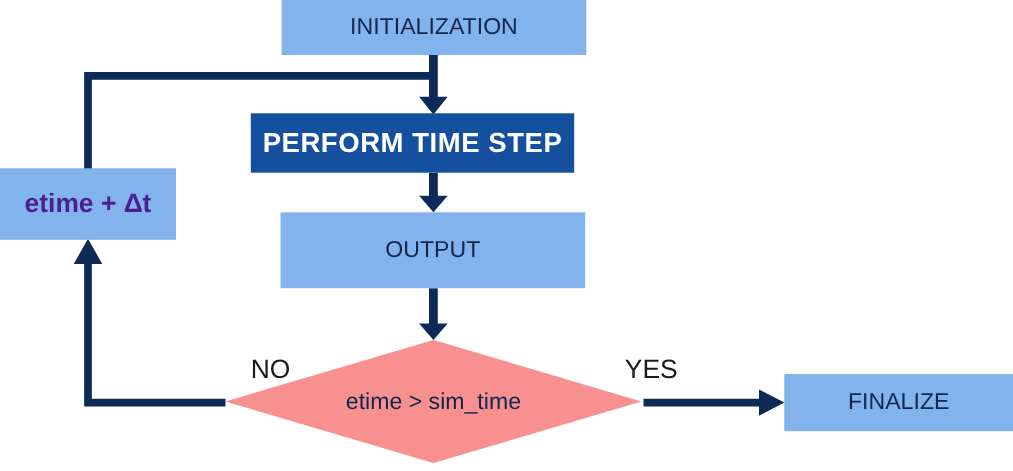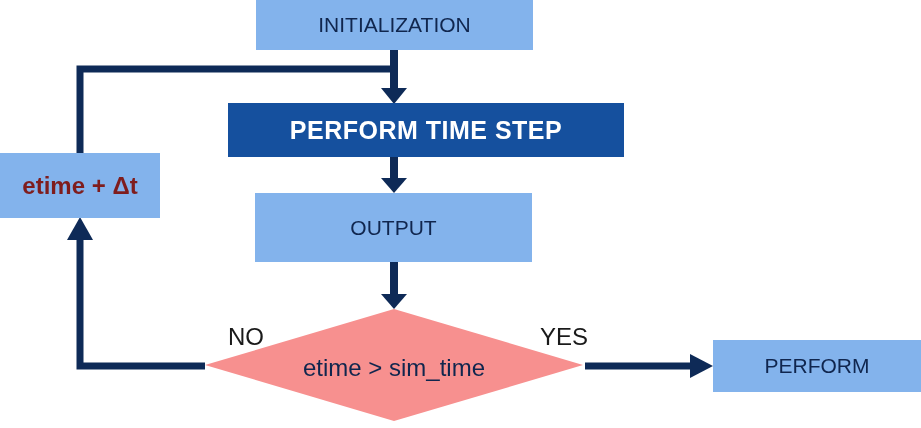--- a/index.html
+++ b/index.html
@@ -36,39 +36,39 @@
     line-height: 1.3;
   }
   .node-dark {
     background: #15509E;
     color: #FFFFFF;
     font-size: 25px;
     font-weight: bold;
     letter-spacing: 0.5px;
   }
   .node-initialization { left: 256px; top: 0px;   width: 277px; height: 50px; }
-  .node-perform        { left: 228px; top: 103px; width: 396px; height: 54px; }
+  .node-perform        { left: 228px; top: 103px; width: 294px; height: 54px; }
   .node-output         { left: 255px; top: 193px; width: 277px; height: 69px; gap: 28px; }
   .node-etime          { left: 0px;   top: 153px; width: 160px; height: 65px;
-                         font-size: 24px; font-weight: bold; color: #7f1d1d; }
+                         font-size: 24px; font-weight: bold; color: #4c1d95; }
   .node-finalize       { left: 713px; top: 340px; width: 208px; height: 52px; }
   .diamond-label {
     position: absolute;
     left: 244px; top: 354px; width: 300px;
     text-align: center;
     color: #10264E;
-    font-size: 24px;
+    font-size: 21px;
   }
   .branch-label {
     position: absolute;
     color: #1A1A1A;
     font-size: 24px;
   }
   .label-no  { left: 184px; top: 323px; margin-left: 44px; }
-  .label-yes { left: 540px; top: 323px; }
+  .label-yes { left: 568px; top: 323px; }
 </style>
 </head>
 <body>
 
 <div class="canvas">
 
   <svg class="arrow-layer" viewBox="0 0 921 428" xmlns="http://www.w3.org/2000/svg">
 
     <polyline points="80,156 80,69 394,69" fill="none" stroke="#0E2A57" stroke-width="7"></polyline>
 
@@ -102,20 +102,20 @@
     <span>OUTPUT</span>
   </div>
 
   <div class="node node-light node-etime">
     <span>etime + Δt</span>
   </div>
 
   <div class="diamond-label">etime &gt; sim_time</div>
 
   <div class="node node-light node-finalize">
-    <span>PERFORM</span>
+    <span>FINALIZE</span>
   </div>
 
   <div class="branch-label label-no">NO</div>
 
   <div class="branch-label label-yes">YES</div>
 
 </div>
 
 </body></html>

